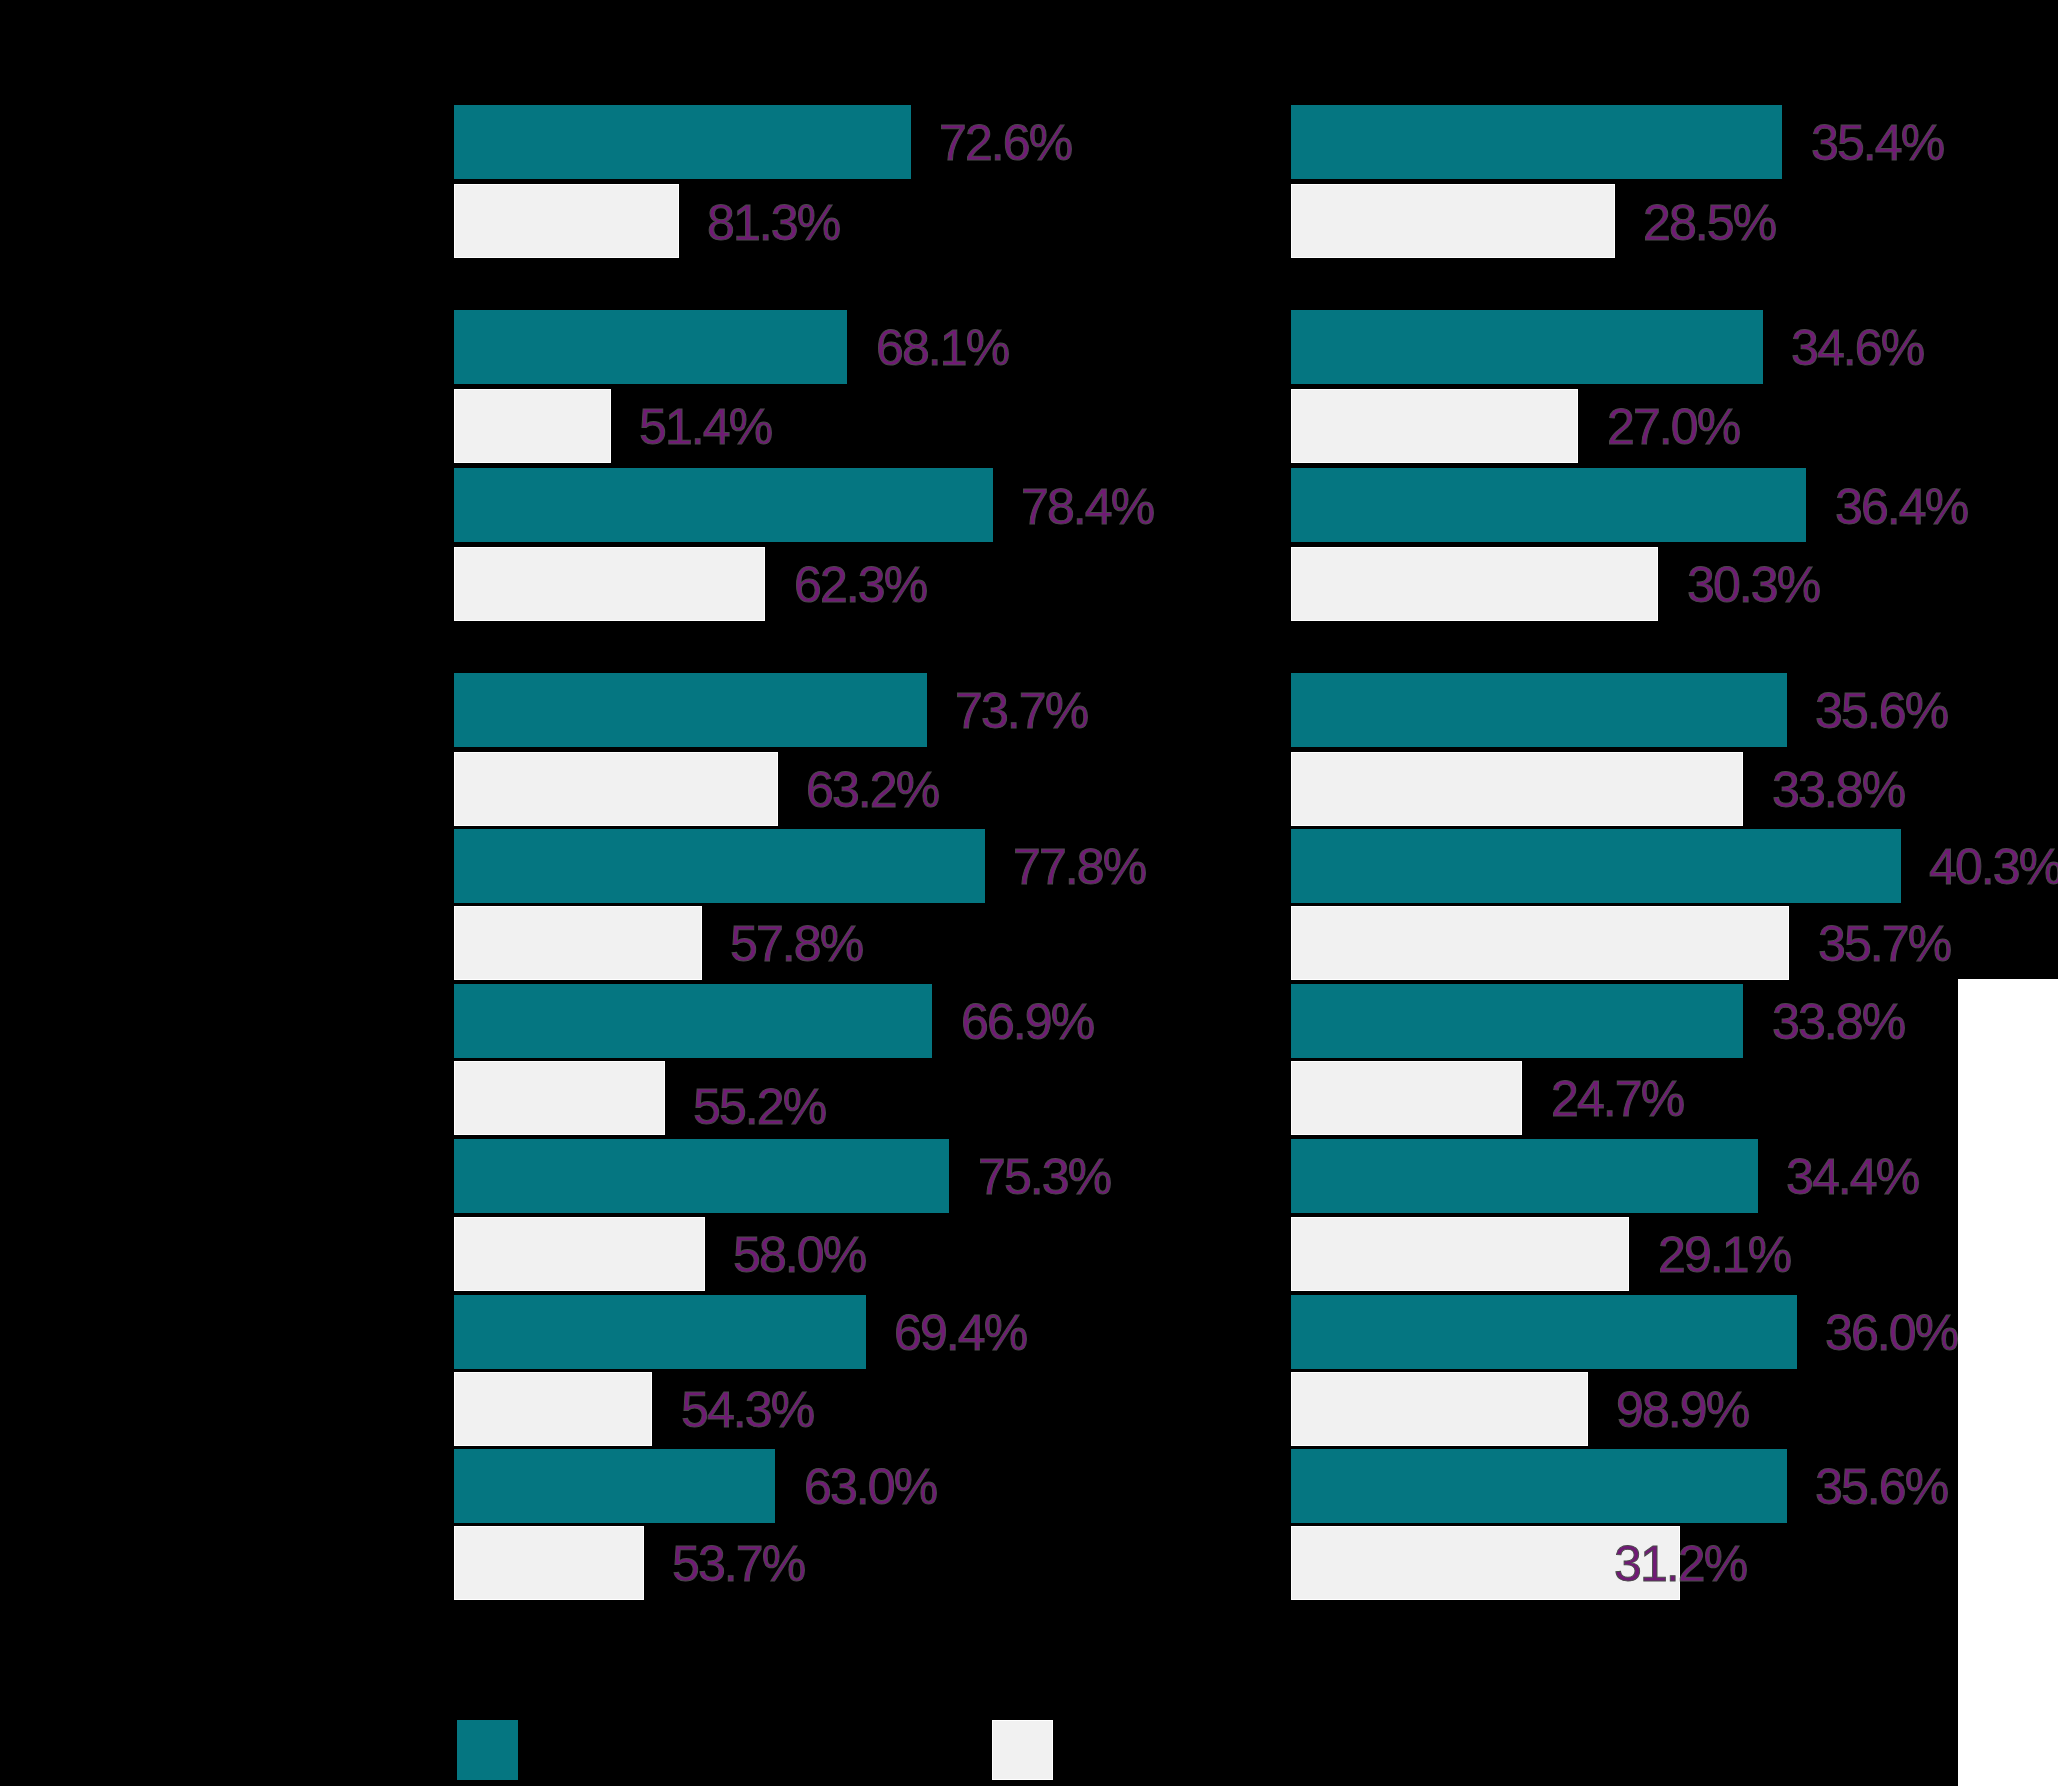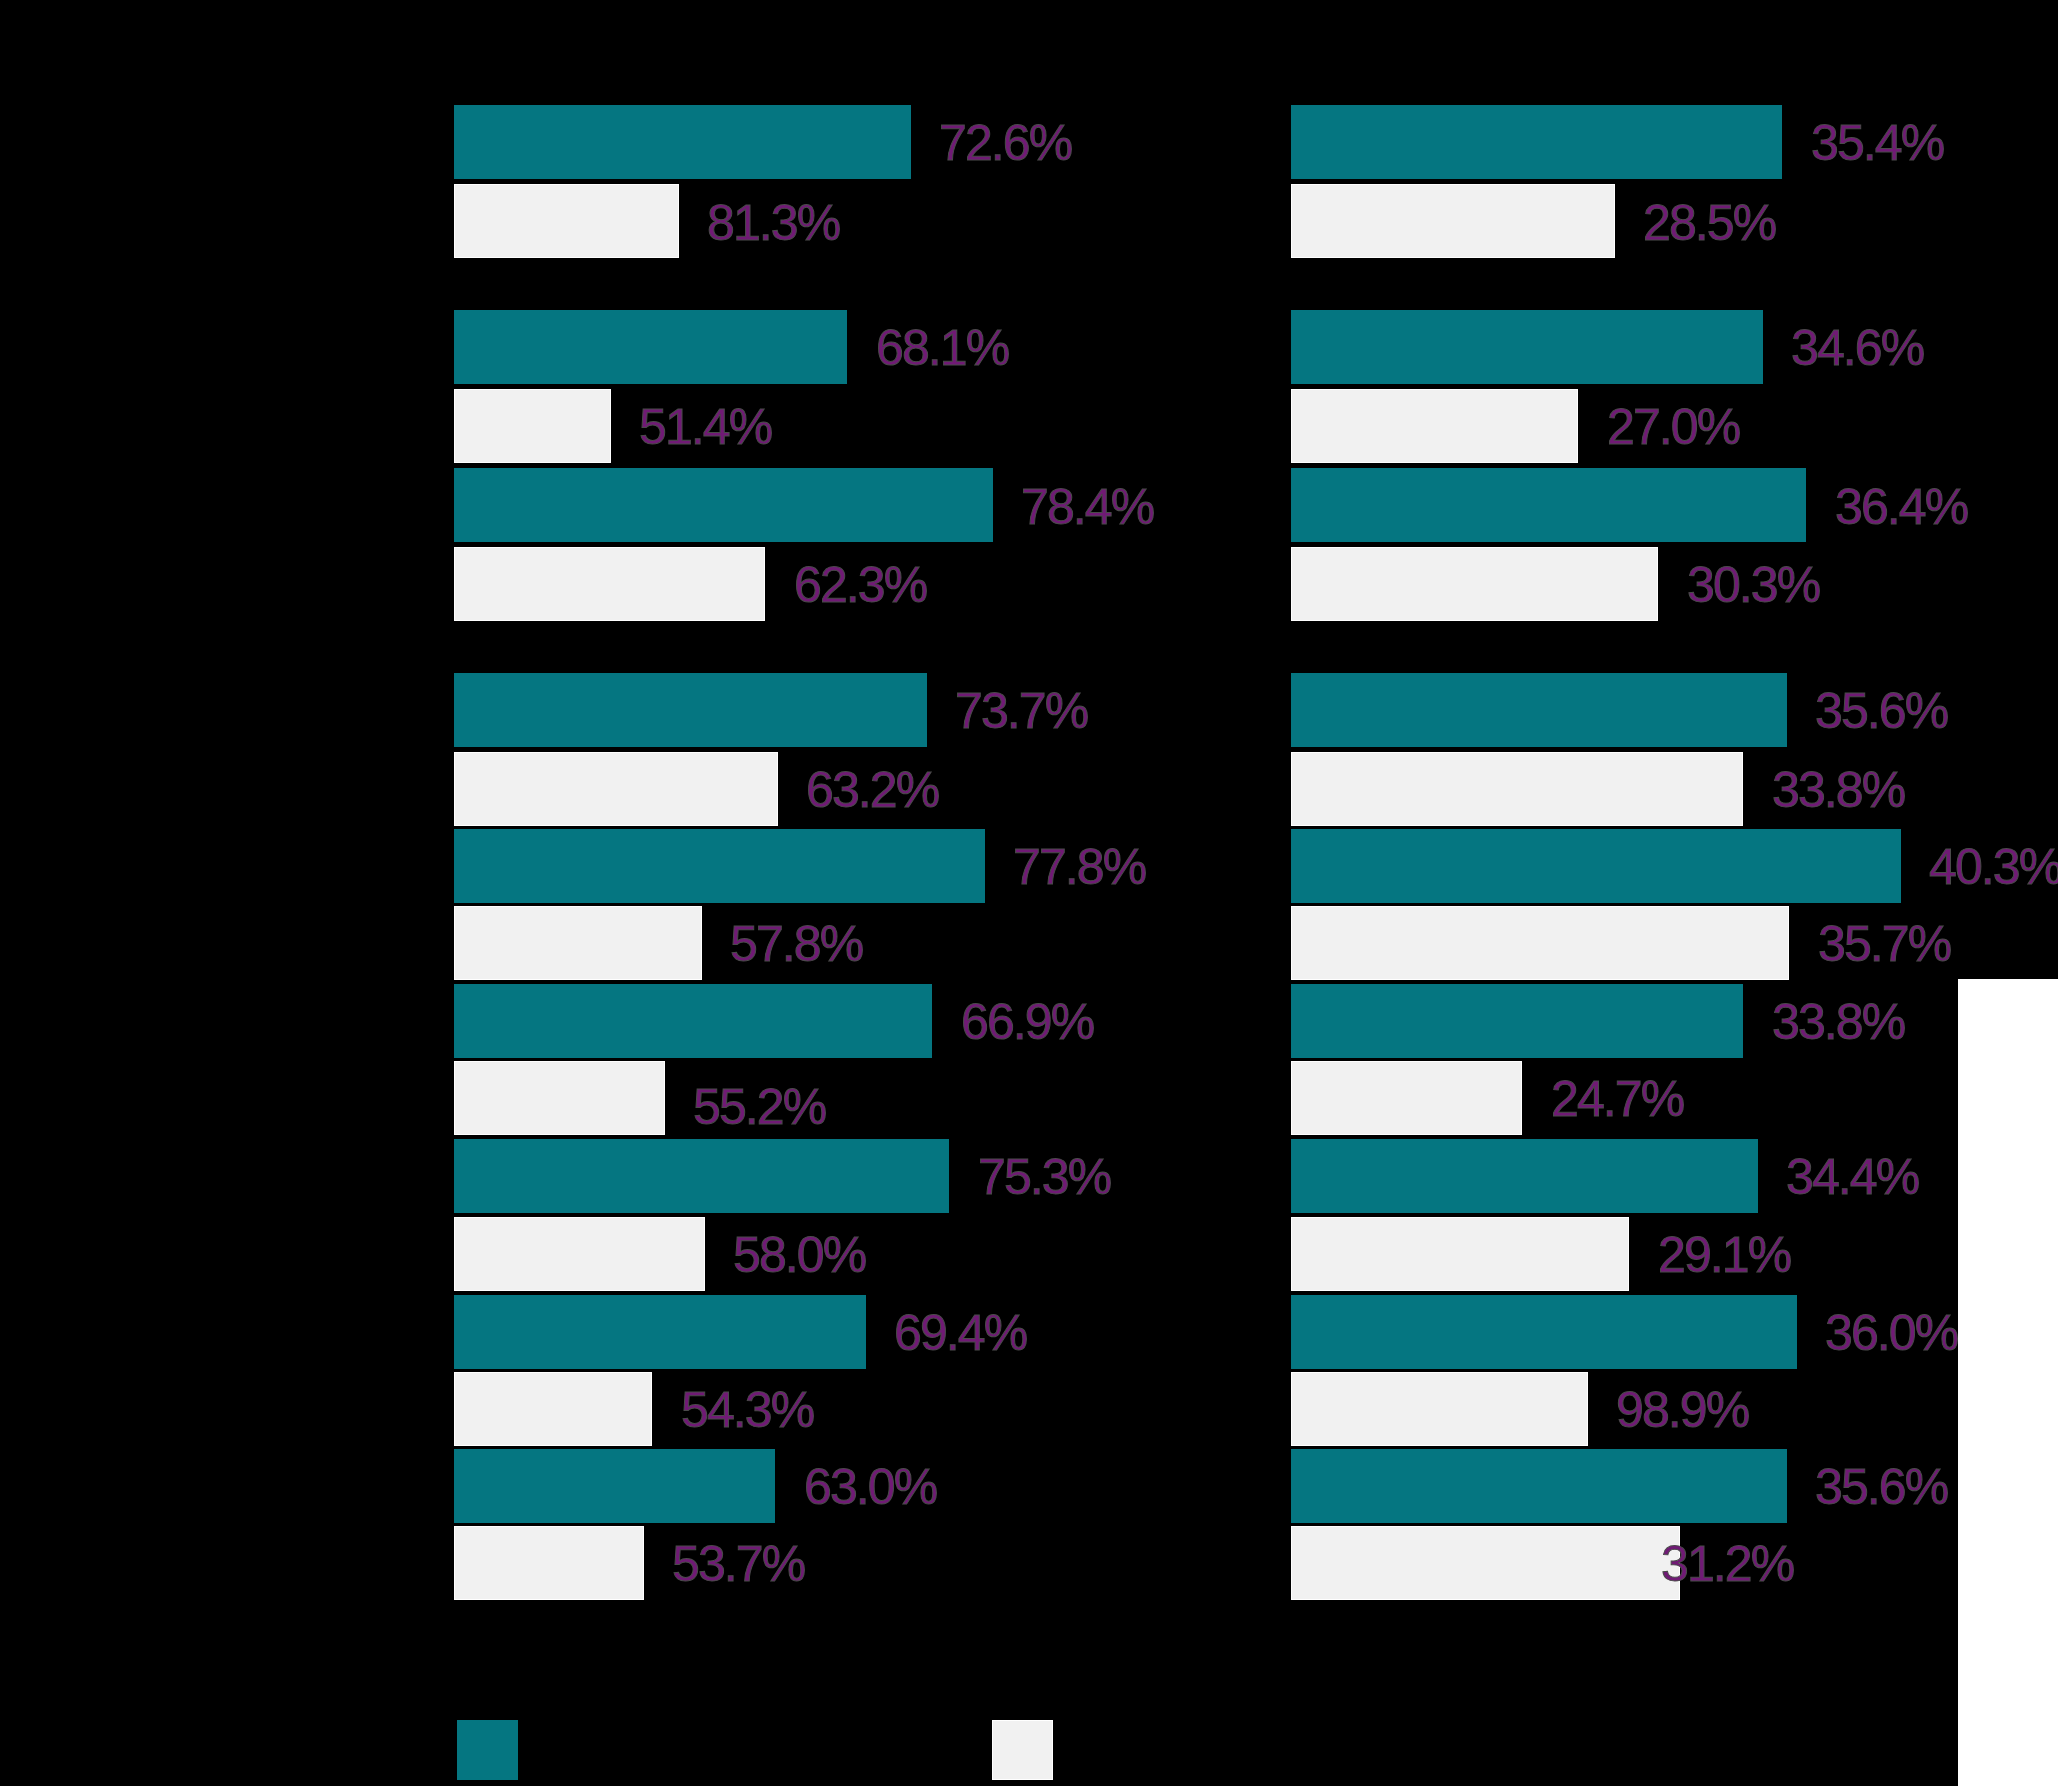--- a/index.html
+++ b/index.html
@@ -91,21 +91,21 @@
     <div class="vlabel" style="left: 1786px; top: 1152px;">34.4%</div>
     <div class="bar s2" style="left: 1291px; top: 1217px; width: 338px; height: 74px;"></div>
     <div class="vlabel" style="left: 1658px; top: 1230px;">29.1%</div>
     <div class="bar s1" style="left: 1291px; top: 1295px; width: 506px; height: 74px;"></div>
     <div class="vlabel" style="left: 1825px; top: 1308px; text-align: right;">36.0%</div>
     <div class="bar s2" style="left: 1291px; top: 1372px; width: 297px; height: 74px;"></div>
     <div class="vlabel" style="left: 1616px; top: 1385px;">98.9%</div>
     <div class="bar s1" style="left: 1291px; top: 1449px; width: 496px; height: 74px;"></div>
     <div class="vlabel" style="left: 1815px; top: 1462px;">35.6%</div>
     <div class="bar s2" style="left: 1291px; top: 1526px; width: 389px; height: 74px;"></div>
-    <div class="vlabel" style="left: 1661px; top: 1539px;">31.2%</div>
+    <div class="vlabel" style="left: 1614px; top: 1539px;">31.2%</div>
   </div>
   <div class="legend" id="legend">
     <div class="legend-swatch s1" id="lsw1" style="left: 457px; top: 1720px; width: 61px; height: 60px;"></div>
     <div class="legend-label" id="llab1" style="left: 541px; top: 1719px;"></div>
     <div class="legend-swatch s2" id="lsw2" style="left: 992px; top: 1720px; width: 61px; height: 60px;"></div>
     <div class="legend-label" id="llab2" style="left: 1076px; top: 1719px;"></div>
   </div>
 </div>
 
 

